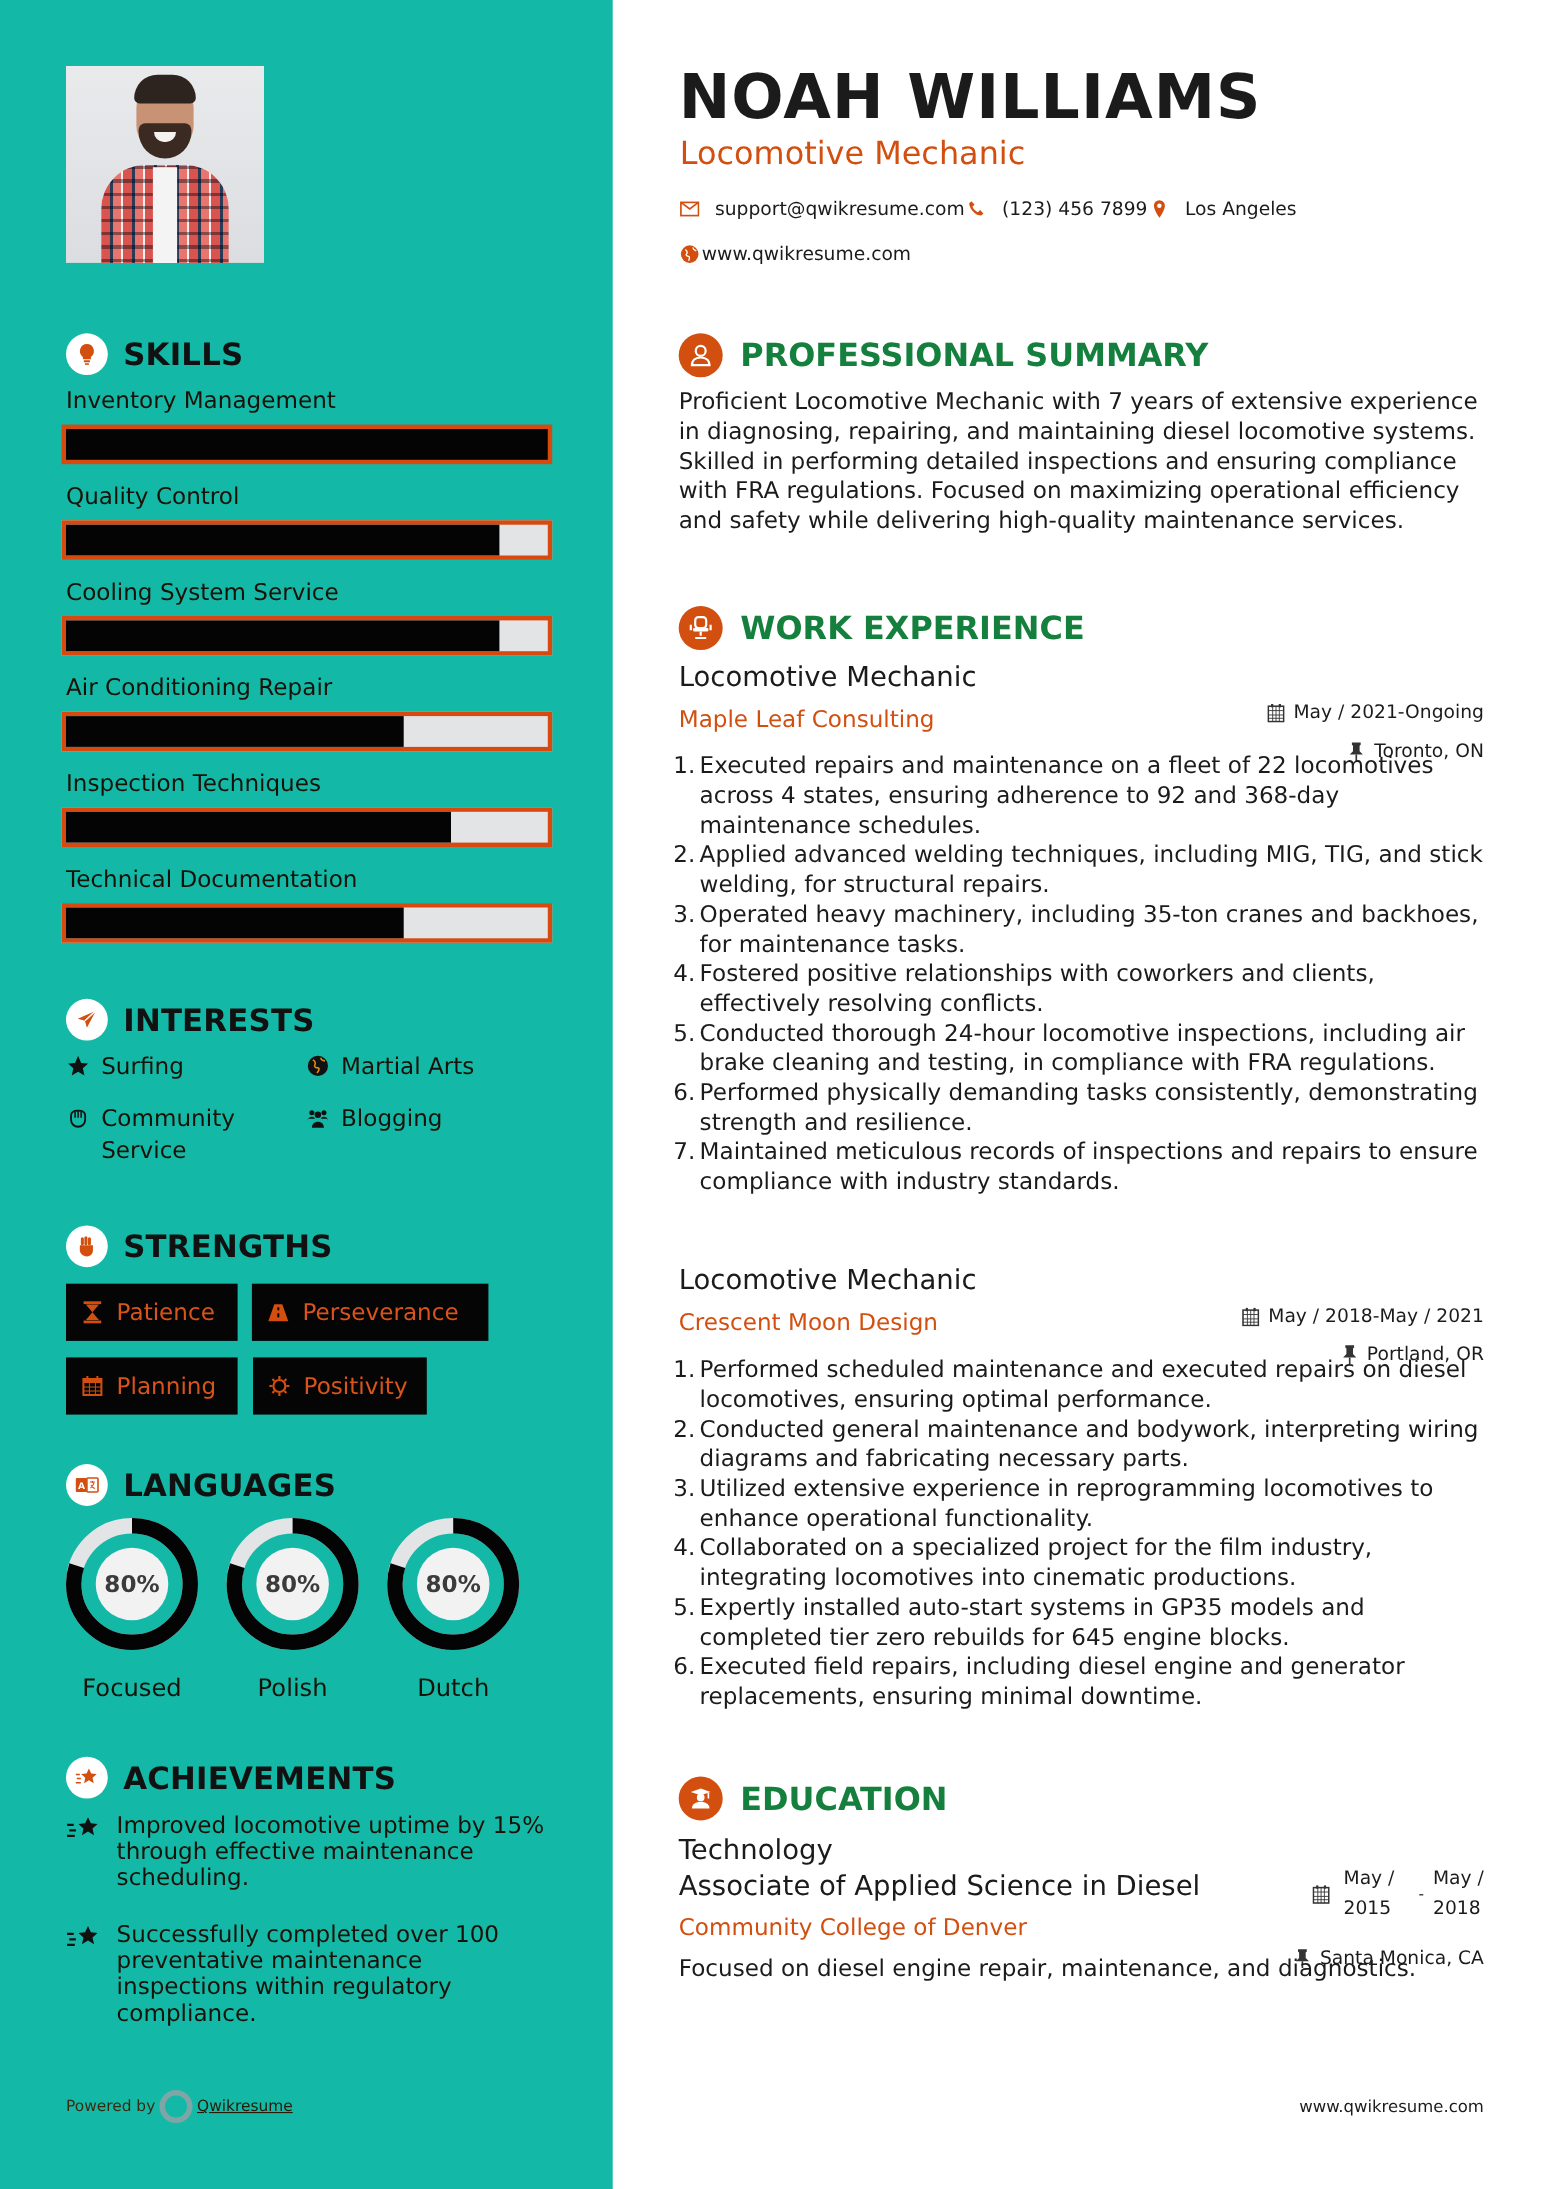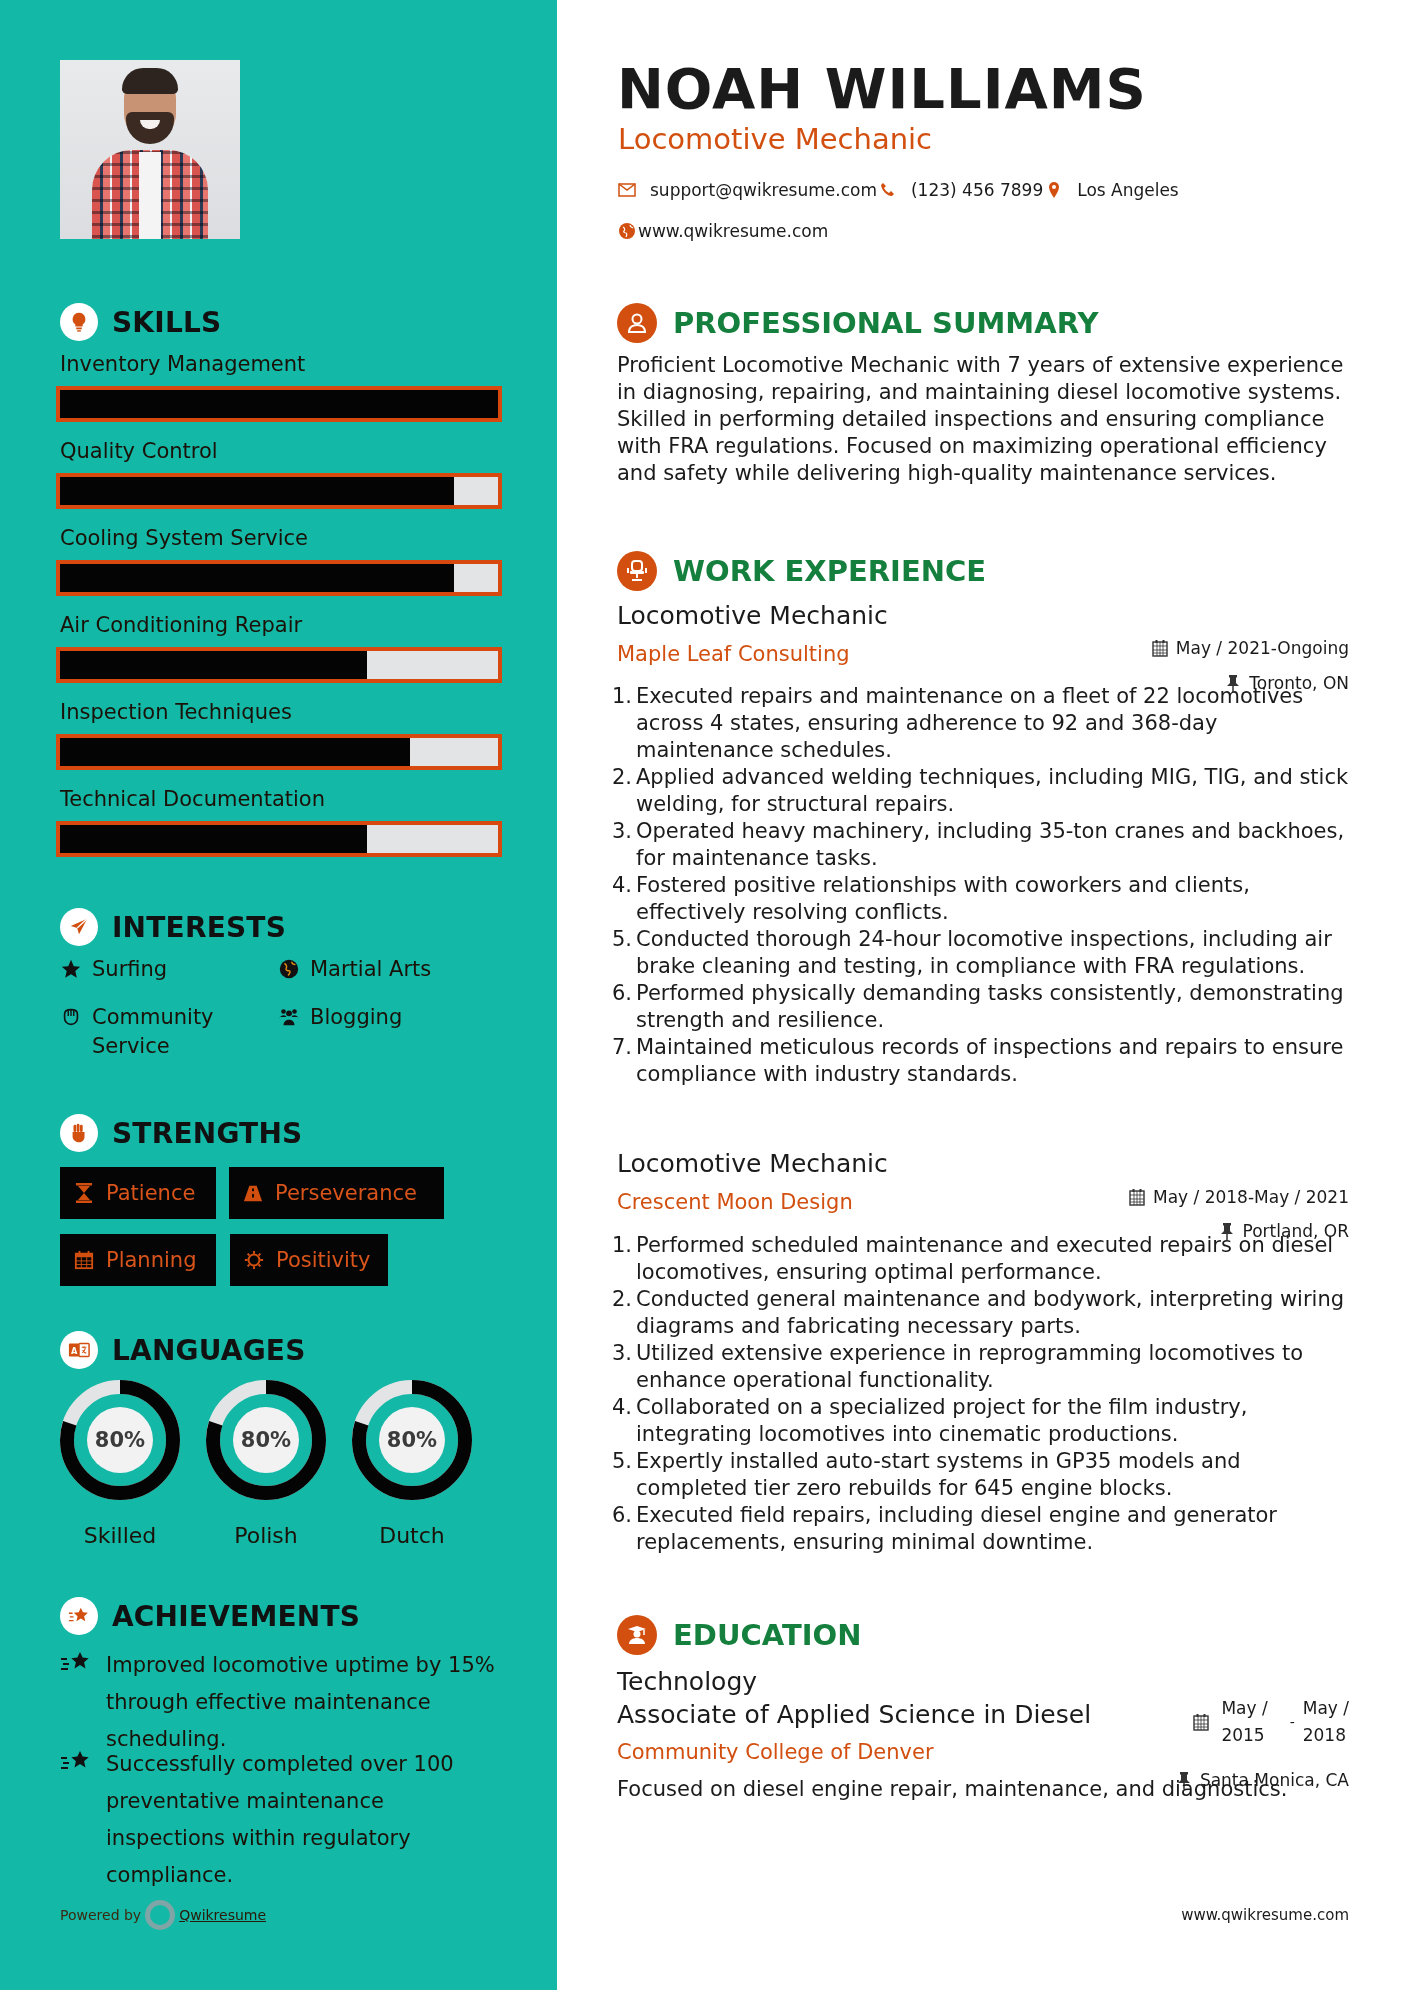--- a/index.html
+++ b/index.html
@@ -33,21 +33,21 @@
   .badge { position: absolute; height: 52px; background: #050505; display: flex; align-items: center; gap: 12px; padding: 1px 14px; color: #d9541a; font-size: 21px; }
   .badge svg { width: 20px; height: 22px; flex: none; }
 
   .lang { position: absolute; width: 122px; text-align: center; }
   .lang svg { width: 122px; height: 122px; display: block; }
   .lang .pct { position: absolute; left: 0; top: 0; width: 122px; height: 122px; display: flex; align-items: center; justify-content: center; font-weight: bold; font-size: 21px; color: #3b3b3b; }
   .lang .lname { margin-top: 22px; font-size: 22px; color: #1a1208; }
 
   .ach { position: absolute; left: 60px; width: 440px; display: flex; gap: 14px; }
   .ach svg { width: 32px; height: 28px; flex: none; margin-top: 2px; }
-  .ach span { font-size: 21px; line-height: 37px; color: #1a1208; }
+  .ach span { font-size: 21px; line-height: 24px; color: #1a1208; }
 
   .powered { position: absolute; left: 60px; top: 1900px; display: flex; align-items: center; gap: 4px; font-size: 14px; color: #3a2a10; }
   .powered .qlogo { width: 30px; height: 30px; border-radius: 50%; border: 5px solid #9aa0a6; opacity: .8; }
   .powered .qlink { color: #2a1a08; text-decoration: underline; }
   .name { position: absolute; left: 617px; top: 56px; font-weight: bold; font-size: 56px; letter-spacing: 1px; color: #1b1b1b; }
   .title { position: absolute; left: 618px; top: 122px; font-size: 29px; color: #d24f0f; }
   .contact { position: absolute; display: flex; align-items: center; gap: 2px; font-size: 17px; color: #1b1b1b; }
   .contact svg { width: 18px; height: 18px; flex: none; }
 
   .sec-title { position: absolute; left: 617px; display: flex; align-items: center; gap: 16px; }
@@ -224,21 +224,21 @@
     <span class="side-heading">LANGUAGES</span>
   </div>
 
   <div class="lang" style="left:59px; top:1379px">
     <svg viewBox="0 0 122 122">
       <circle cx="61" cy="61" r="53" fill="none" stroke="#e3e4e6" stroke-width="14"></circle>
       <circle cx="61" cy="61" r="53" fill="none" stroke="#040404" stroke-width="14" stroke-dasharray="266.4 333" transform="rotate(-90 61 61)"></circle>
       <circle cx="61" cy="61" r="33" fill="#f2f2f3"></circle>
     </svg>
     <div class="pct">80%</div>
-    <div class="lname">Skilled</div>
+    <div class="lname">Focused</div>
   </div>
   <div class="lang" style="left:205px; top:1379px">
     <svg viewBox="0 0 122 122">
       <circle cx="61" cy="61" r="53" fill="none" stroke="#e3e4e6" stroke-width="14"></circle>
       <circle cx="61" cy="61" r="53" fill="none" stroke="#040404" stroke-width="14" stroke-dasharray="266.4 333" transform="rotate(-90 61 61)"></circle>
       <circle cx="61" cy="61" r="33" fill="#f2f2f3"></circle>
     </svg>
     <div class="pct">80%</div>
     <div class="lname">Polish</div>
   </div>

